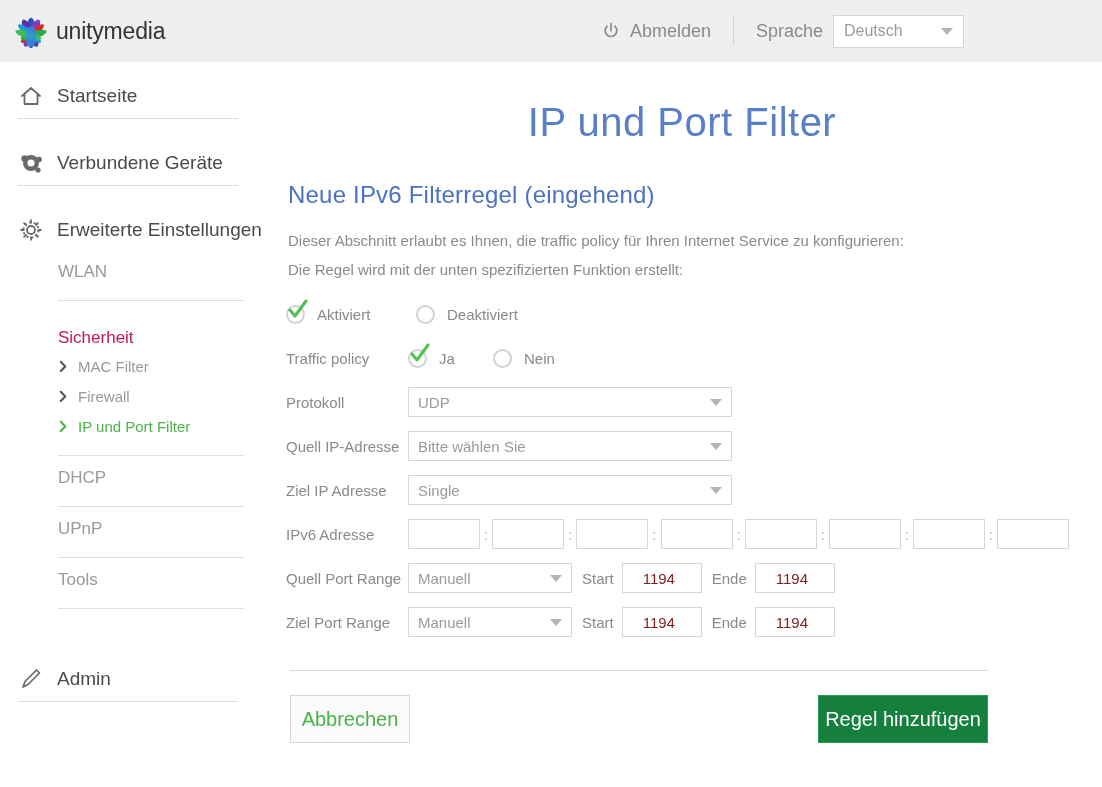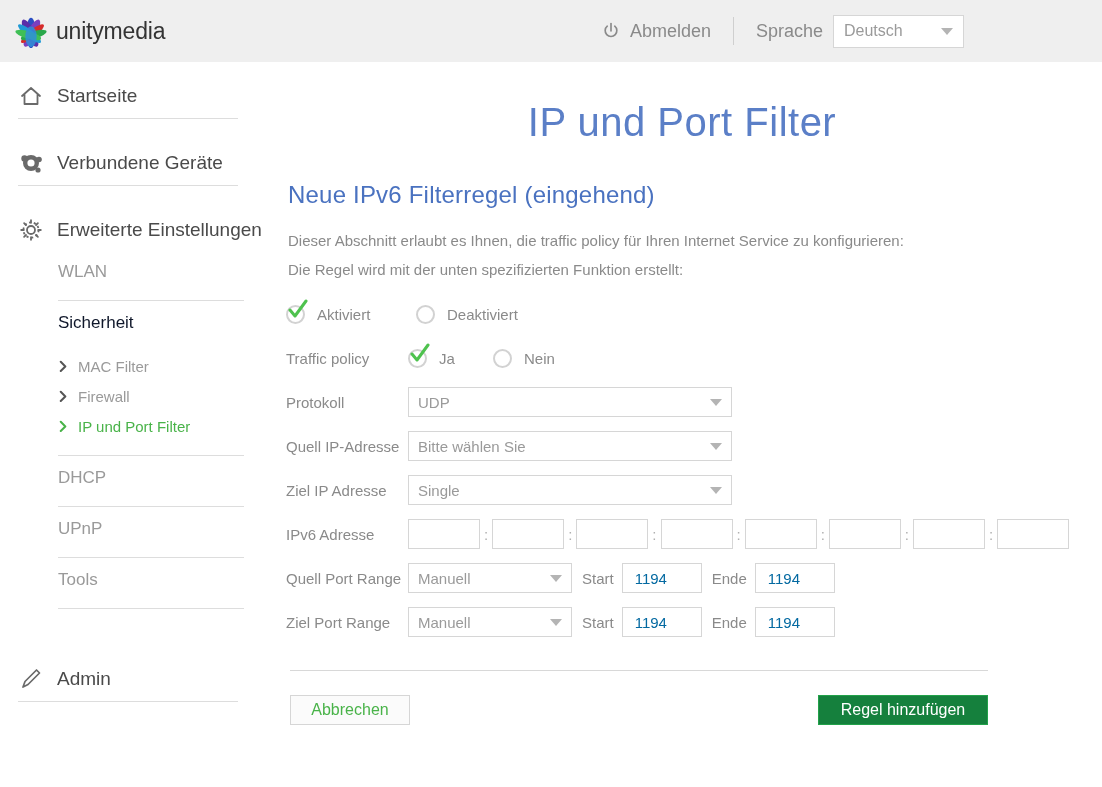--- a/index.html
+++ b/index.html
@@ -76,21 +76,21 @@
     height: 1px; background: #dddddd;
     margin-left: 18px; margin-right: 24px;
   }
 
   .sub-item {
     padding-left: 58px;
     height: 38px; display: flex; align-items: flex-start;
     cursor: pointer;
   }
   .sub-item .lbl { font-size: 17px; color: #9a9a9a; }
-  .sub-item.active .lbl { color: #0f172a; }
+  .sub-item.active .lbl { color: #be185d; margin-top: 15px; }
   .sub-rule {
     height: 1px; background: #dddddd;
     margin-left: 58px; margin-right: 18px;
   }
 
   .leaf {
     padding-left: 58px;
     height: 30px; display: flex; align-items: center;
     cursor: pointer;
   }
@@ -143,34 +143,34 @@
   .ipv6row { display: flex; align-items: center; }
   .ip-seg {
     width: 72px; height: 30px;
     border: 1px solid #d6d6d6; background: #fff;
   }
   .colon { color: #b0b0b0; font-size: 15px; padding: 0 4px; }
 
   .mini-label { font-size: 15px; color: #8a8a8a; margin: 0 8px 0 10px; }
   .port-input {
     width: 80px; height: 30px; border: 1px solid #d6d6d6; background: #fff;
-    font-size: 15px; color: #0369a1;
-    padding: 0 12px; font-family: "Liberation Sans", sans-serif;
+    font-size: 15px; color: #7f1d1d;
+    padding: 0 20px; font-family: "Liberation Sans", sans-serif;
   }
 
   .bottom-rule {
     height: 1px; background: #d8d8d8;
     margin-left: 28px; width: 698px; margin-top: 26px;
   }
   .btn-bar {
     display: flex; align-items: center; justify-content: space-between;
     margin-left: 28px; width: 698px; margin-top: 24px;
   }
   .btn {
-    height: 30px; font-size: 16px; cursor: pointer;
+    height: 48px; font-size: 20px; cursor: pointer;
     display: flex; align-items: center; justify-content: center;
     font-family: "Liberation Sans", sans-serif;
   }
   .btn-cancel {
     width: 120px; background: #fbfbfb;
     border: 1px solid #d6d6d6; color: #49b349;
   }
   .btn-add {
     width: 170px; background: #15803d;
     border: 1px solid #22a24a; color: #ffffff;

